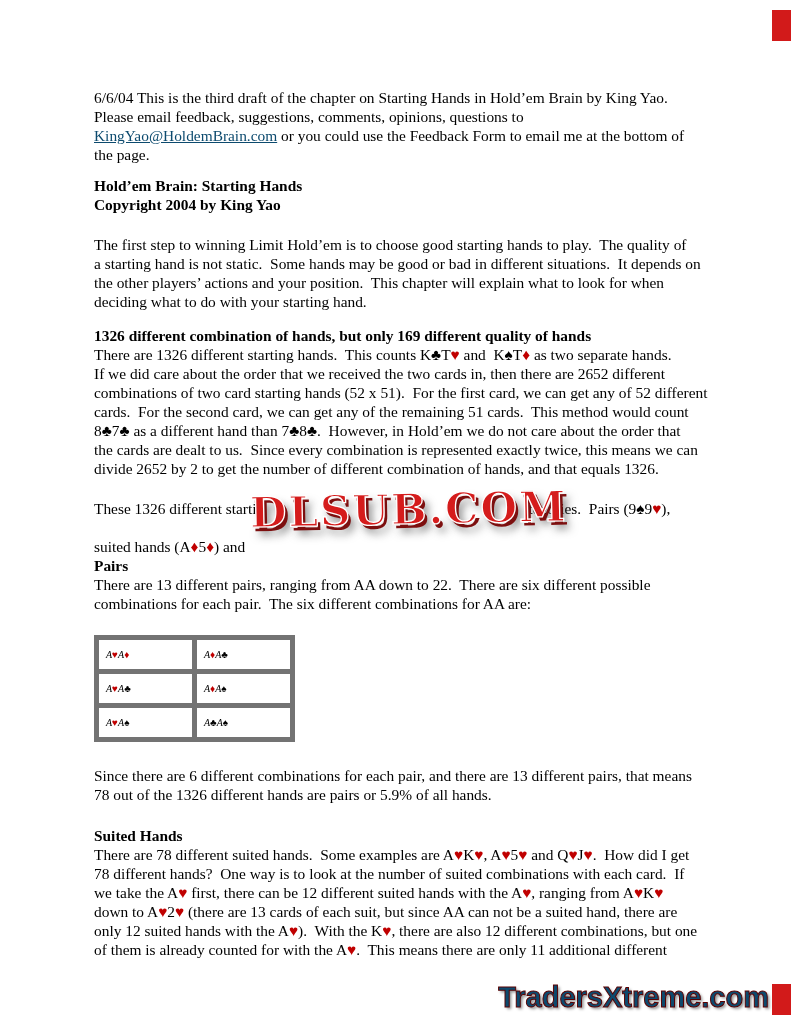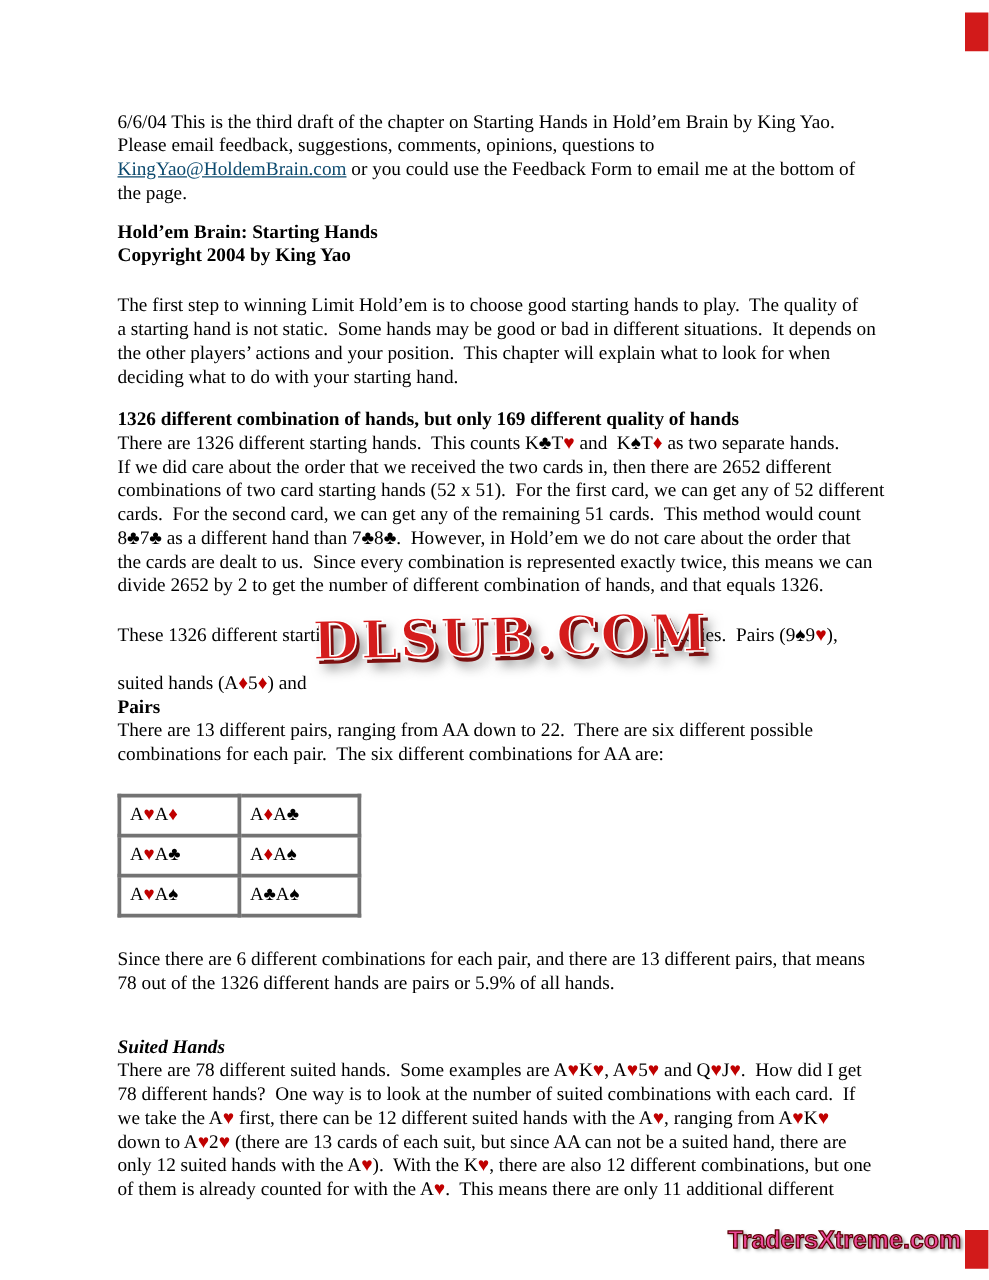--- a/index.html
+++ b/index.html
@@ -9,39 +9,39 @@
   .tline{white-space:pre;line-height:19px;min-height:19px;}
   .tline-h{white-space:pre;line-height:19px;}
   .bold{font-weight:bold;}
   .suit-red{color:#c00000;}
   .link{color:#0c4a6e;text-decoration:underline;cursor:pointer;}
   .block{margin:0;}
   .mt-title{margin-top:12px;}
   .mt21{margin-top:21px;}
   .mt15{margin-top:15px;}
   .mt12{}
-  .mt18{margin-top:32px;font-style:italic;}
+  .mt18{margin-top:22px;}
   .mt22{margin-top:22px;}
   .mt24{margin-top:24px;}
   .wm-para{margin-top:21px;position:relative;}
   .gap19{margin-top:19px;}
   .split{display:flex;}
   .wm-gap{display:inline-block;width:272px;flex:0 0 272px;}
   .dlsub{position:absolute;left:156px;top:-14px;font-family:"DejaVu Serif",serif;font-weight:bold;
          font-size:42px;letter-spacing:2px;color:#d51c1c;-webkit-text-stroke:1.3px #ffffff;
          text-shadow:3px 4px 0 #7d0f0f,6px 8px 9px rgba(40,40,40,.55);transform:rotate(-1.2deg);
          white-space:nowrap;}
   .combo-table{border-collapse:collapse;}
-  .combo-table td{border:3px solid #737373;width:86px;height:29px;padding:0 0 0 7px;
-                  font-size:15px;vertical-align:middle;white-space:pre;}
+  .combo-table td{border:5px solid #737373;width:86px;height:29px;padding:0 0 0 7px;
+                  font-size:10px;vertical-align:middle;white-space:pre;font-style:italic;}
   .tc4s{position:absolute;top:2px;right:28px;font-family:"Liberation Sans",sans-serif;
         font-weight:bold;font-size:40px;color:#949494;letter-spacing:.5px;
         text-shadow:0 1px 1px #ffffff,1px 2px 2px rgba(0,0,0,.35);}
   .traders{position:absolute;top:981px;right:22px;font-family:"Liberation Sans",sans-serif;
-           font-weight:bold;font-size:20px;color:#ec4899;-webkit-text-stroke:1px #5a0000;
+           font-weight:bold;font-size:29px;color:#0c4a6e;-webkit-text-stroke:1px #5a0000;
            text-shadow:2px 2px 3px rgba(0,0,0,.45);white-space:nowrap;}
   .red-tab{position:absolute;right:0;width:19px;background:#d21a1a;}
   .red-tab.top{top:10px;height:31px;}
   .red-tab.bottom{top:984px;height:31px;}
 </style>
 </head>
 <body>
 
 <div class="page">
 

